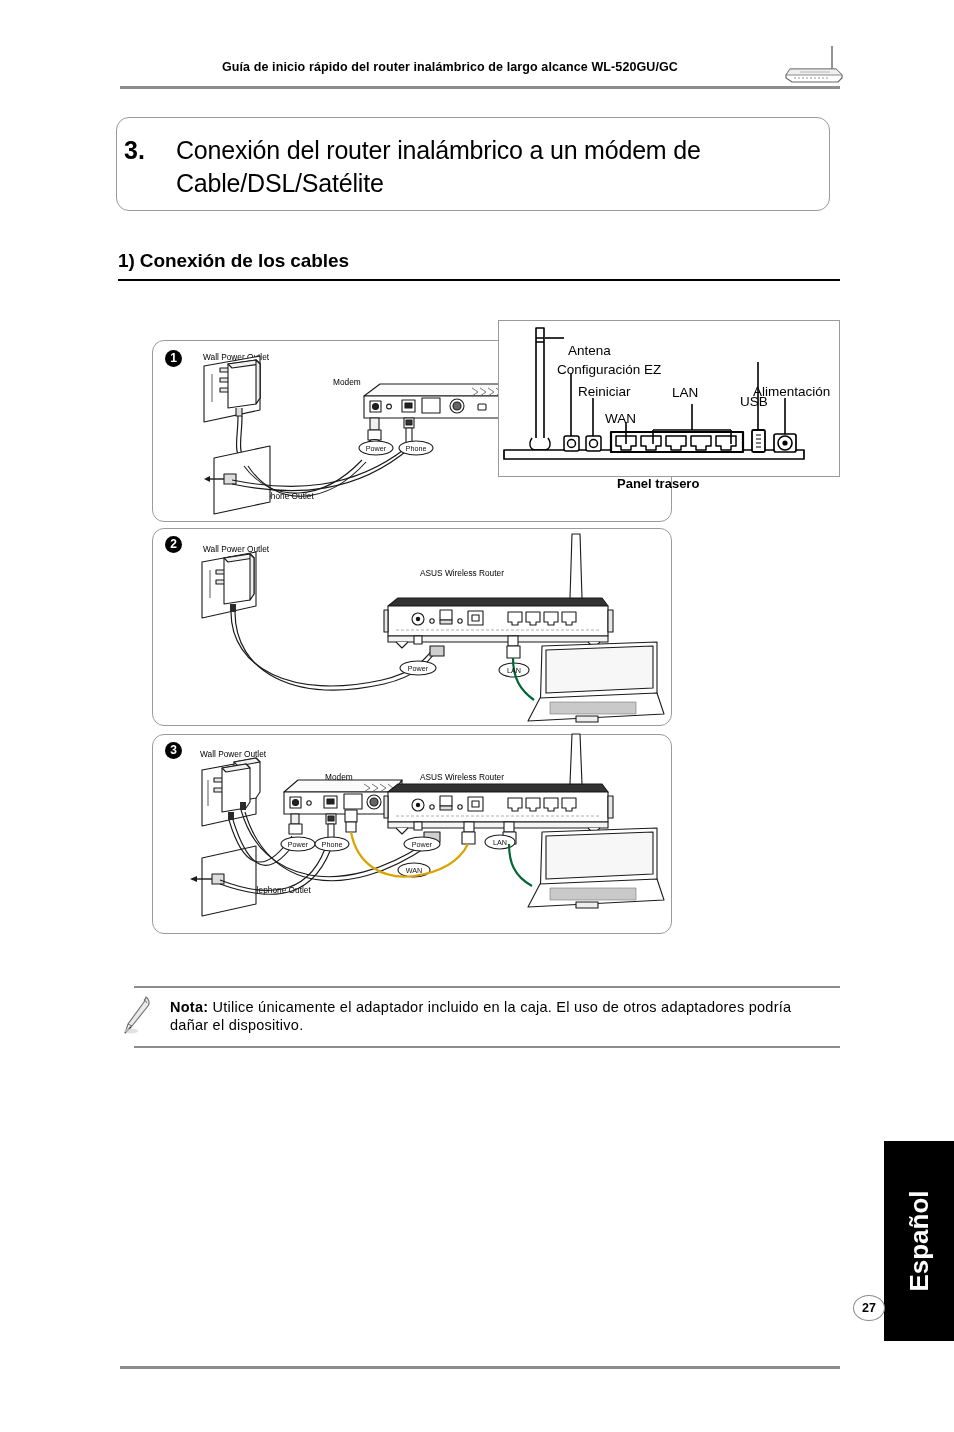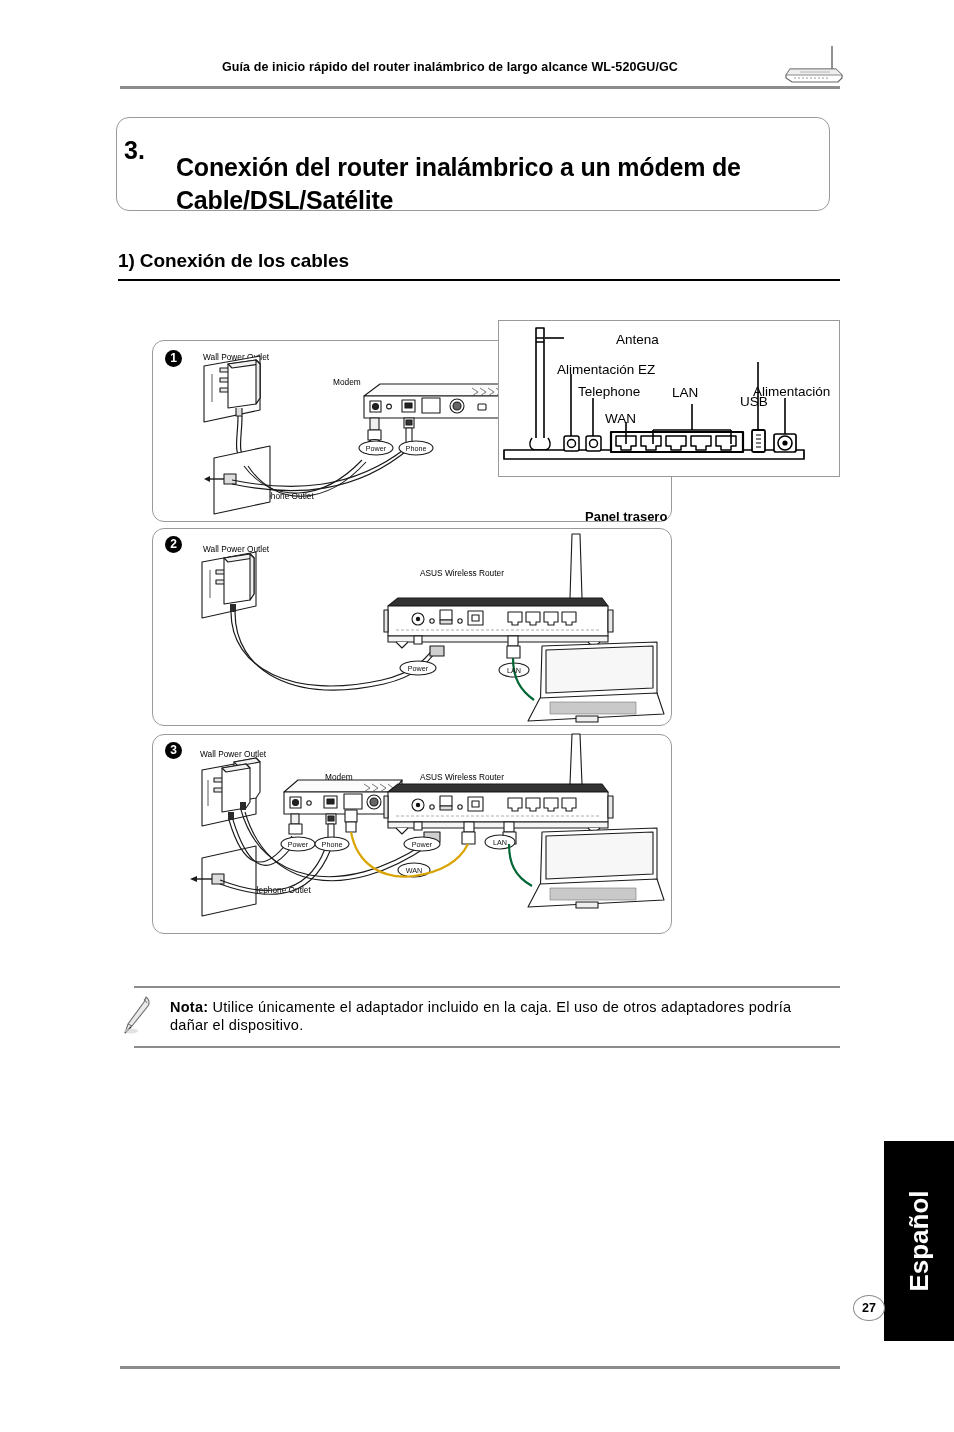--- a/index.html
+++ b/index.html
@@ -10,21 +10,21 @@
   .header-rule{position:absolute;left:120px;top:86px;width:720px;height:3px;background:#8c8c8c;}
   .header-title{position:absolute;left:120px;top:60px;width:660px;text-align:center;
                 font-size:12.5px;font-weight:bold;letter-spacing:.1px;white-space:nowrap;}
   .header-router{position:absolute;left:780px;top:44px;width:70px;height:44px;}
 
   
   .title-box{position:absolute;left:116px;top:117px;width:712px;height:92px;
              border:1.4px solid #9a9a9a;border-radius:13px;background:#fff;}
   .title-num{position:absolute;left:124px;top:136px;font-size:25px;font-weight:bold;}
   .title-text{position:absolute;left:176px;top:134px;width:660px;font-size:25px;
-              font-weight:bold;line-height:33px;letter-spacing:-0.2px;margin-top:17px;}
+              font-weight:normal;line-height:33px;letter-spacing:-0.2px;}
 
   
   .sec-head{position:absolute;left:118px;top:250px;font-size:19px;font-weight:bold;letter-spacing:-0.1px;}
   .sec-rule{position:absolute;left:118px;top:279px;width:722px;height:1.6px;background:#000;}
 
   
   .panel{position:absolute;border:1.3px solid #9a9a9a;border-radius:12px;background:#fff;}
   .step-badge{position:absolute;width:17px;height:17px;border-radius:50%;background:#000;
               color:#fff;font-size:12px;font-weight:bold;line-height:17px;text-align:center;}
 
@@ -141,28 +141,28 @@
       <ellipse cx="224" cy="108" rx="17" ry="7" fill="#fff" stroke="#1a1a1a"></ellipse>
       <ellipse cx="264" cy="108" rx="17" ry="7" fill="#fff" stroke="#1a1a1a"></ellipse>
     </g>
     <text x="224" y="111" font-size="7.2" text-anchor="middle" fill="#111" font-family="Liberation Sans, sans-serif">Power</text>
     <text x="264" y="111" font-size="7.2" text-anchor="middle" fill="#111" font-family="Liberation Sans, sans-serif">Phone</text>
   </svg>
 </div>
 
 <div class="panel" style="left:498px;top:320px;width:340px;height:155px;border-radius:0;"></div>
 
-<div class="lbl-blk" style="left:568px;top:332px;margin-left:48px;">Antena</div>
-<div class="lbl-blk" style="left:557px;top:362px;">Alimentación EZ</div>
-<div class="lbl-blk" style="left:578px;top:384px;">Telephone</div>
+<div class="lbl-blk" style="left:568px;top:343px;">Antena</div>
+<div class="lbl-blk" style="left:557px;top:362px;">Configuración EZ</div>
+<div class="lbl-blk" style="left:578px;top:384px;">Reiniciar</div>
 <div class="lbl-blk" style="left:605px;top:411px;">WAN</div>
 <div class="lbl-blk" style="left:672px;top:385px;">LAN</div>
 <div class="lbl-blk" style="left:740px;top:346px;margin-top:48px;">USB</div>
 <div class="lbl-blk" style="left:753px;top:384px;">Alimentación</div>
-<div class="cap-bold" style="left:585px;top:476px;margin-top:33px;">Panel trasero</div>
+<div class="cap-bold" style="left:617px;top:476px;">Panel trasero</div>
 
 <div style="position:absolute;left:498px;top:320px;">
   <svg width="340" height="155" viewBox="0 0 340 155">
     <g fill="none" stroke="#000" stroke-width="1.6" stroke-linejoin="round">
 
       <path d="M38 8 L46 8 L46 125 L38 125 Z" fill="#fff"></path>
       <path d="M38 18 L46 18 M38 22 L46 22" stroke-width="1.4"></path>
       <path d="M34 118 C30 124 32 130 38 130 L46 130 C52 130 54 124 50 118" fill="#fff" stroke-width="1.4"></path>
 
       <rect x="6" y="130" width="300" height="9" fill="#fff" stroke-width="1.7"></rect>

